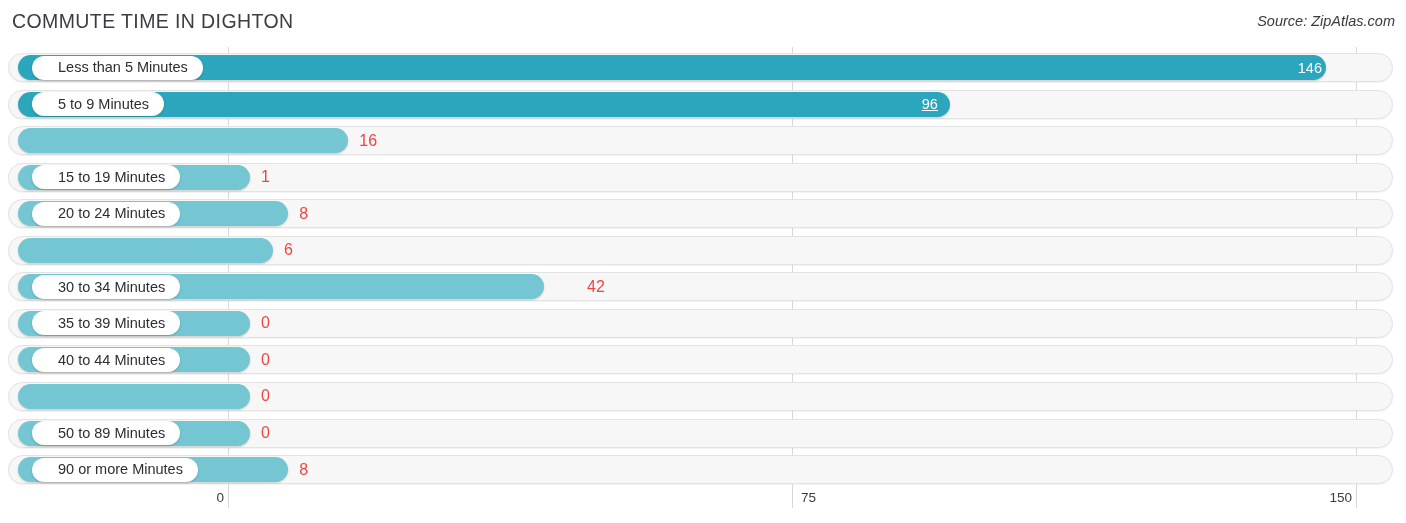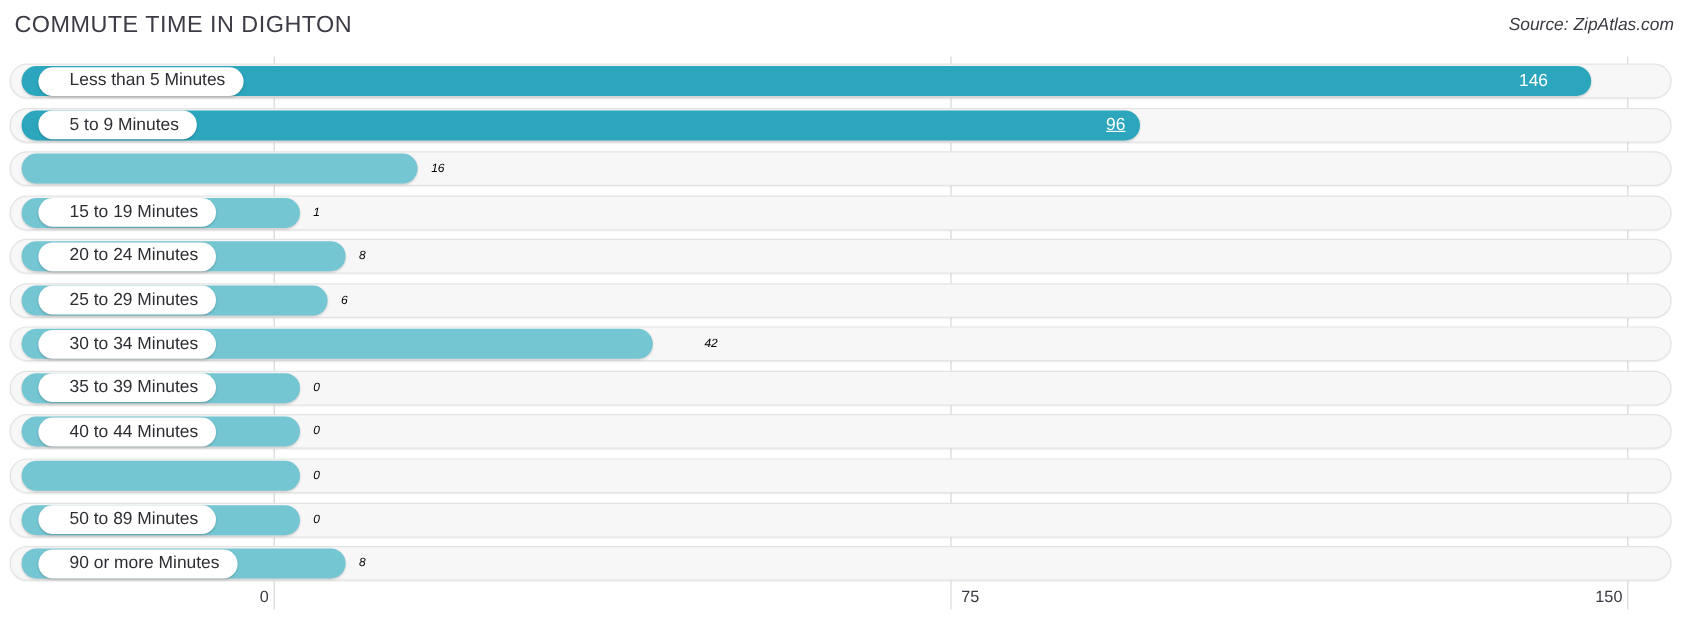--- a/index.html
+++ b/index.html
@@ -95,24 +95,23 @@
     font-size: 14.5px;
     color: #2d2d33;
     line-height: 1;
   }
   .value-out {
     position: absolute;
     top: 0;
     height: 29px;
     display: flex;
     align-items: center;
-    font-size: 10px;
-    color: #000000;
-    white-space: nowrap;
-    font-style: italic;
+    font-size: 16px;
+    color: #ef4444;
+    white-space: nowrap;
   }
   .value-in {
     position: absolute;
     top: 0;
     height: 29px;
     display: flex;
     align-items: center;
     font-size: 14.5px;
     color: #ffffff;
     white-space: nowrap;
@@ -150,21 +149,21 @@
   <div id="chart-title">COMMUTE TIME IN DIGHTON</div>
   <div id="source-label">Source: ZipAtlas.com</div>
 
   <div id="plot">
       <div class="gridline" style="left: 228px;"></div>
       <div class="gridline" style="left: 792px;"></div>
       <div class="gridline" style="left: 1356px;"></div>
       <div class="row" style="top: 6px;">
         <div class="track"></div>
         <div class="bar" style="left: 10px; width: 1307.92px; background: rgb(43, 166, 189);"></div>
-        <div class="value-in" style="left: 1246px; width: 36px; justify-content: flex-end;">146</div>
+        <div class="value-in" style="left: 1278px; width: 36px; justify-content: flex-end;">146</div>
         <div class="label-pill">
           <span>Less than 5 Minutes</span>
         </div>
       </div>
       <div class="row" style="top: 42.55px;">
         <div class="track"></div>
         <div class="bar" style="left: 10px; width: 931.92px; background: rgb(43, 166, 189);"></div>
         <div class="value-in" style="left: 893.92px; width: 36px; justify-content: flex-end; text-decoration: underline;">96</div>
         <div class="label-pill">
           <span>5 to 9 Minutes</span>
@@ -188,23 +187,20 @@
         <div class="bar" style="left: 10px; width: 270.16px; background: rgb(116, 198, 211);"></div>
         <div class="value-out" style="left: 291.16px;">8</div>
         <div class="label-pill">
           <span>20 to 24 Minutes</span>
         </div>
       </div>
       <div class="row" style="top: 188.75px;">
         <div class="track"></div>
         <div class="bar" style="left: 10px; width: 255.12px; background: rgb(116, 198, 211);"></div>
         <div class="value-out" style="left: 276.12px;">6</div>
-        <div class="label-pill">
-          <span>25 to 29 Minutes</span>
-        </div>
       </div>
       <div class="row" style="top: 225.3px;">
         <div class="track"></div>
         <div class="bar" style="left: 10px; width: 525.84px; background: rgb(116, 198, 211);"></div>
         <div class="value-out" style="left: 579px;">42</div>
         <div class="label-pill">
           <span>30 to 34 Minutes</span>
         </div>
       </div>
       <div class="row" style="top: 261.85px;">

